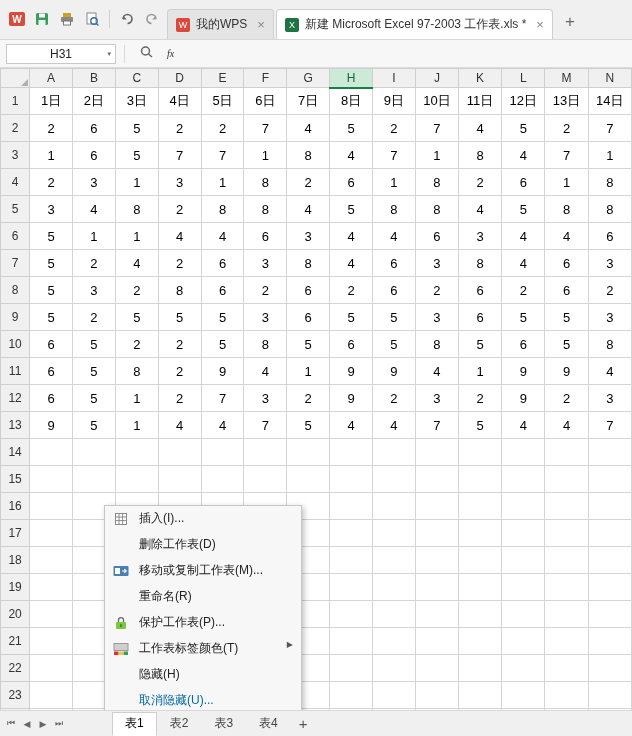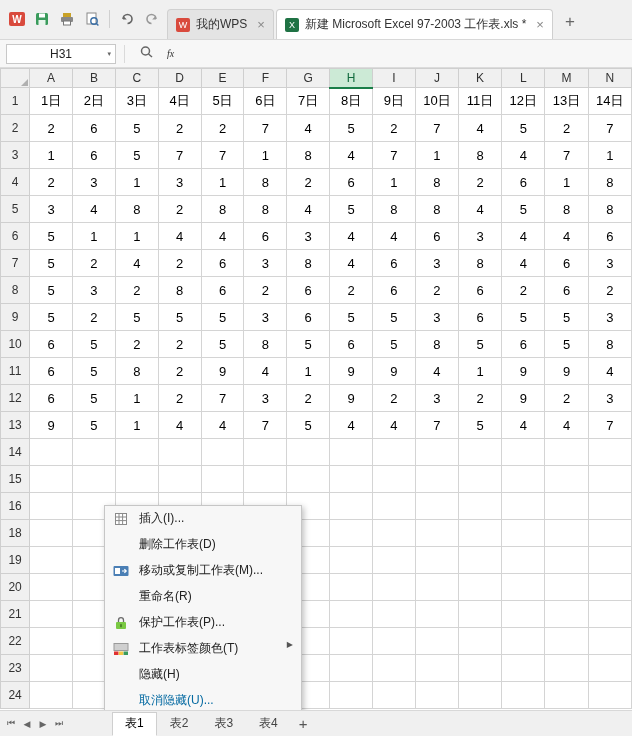--- a/index.html
+++ b/index.html
@@ -589,20 +589,37 @@
             <td class="datacell"></td>
             <td class="datacell"></td>
             <td class="datacell"></td>
             <td class="datacell"></td>
             <td class="datacell"></td>
             <td class="datacell"></td>
             <td class="datacell"></td>
           </tr>
           <tr>
             <th class="rowhdr">16</th>
+            <td class="datacell"></td>
+            <td class="datacell"></td>
+            <td class="datacell"></td>
+            <td class="datacell"></td>
+            <td class="datacell"></td>
+            <td class="datacell"></td>
+            <td class="datacell"></td>
+            <td class="datacell"></td>
+            <td class="datacell"></td>
+            <td class="datacell"></td>
+            <td class="datacell"></td>
+            <td class="datacell"></td>
+            <td class="datacell"></td>
+            <td class="datacell"></td>
+          </tr>
+          <tr>
+            <th class="rowhdr">17</th>
             <td class="datacell"></td>
             <td class="datacell"></td>
             <td class="datacell"></td>
             <td class="datacell"></td>
             <td class="datacell"></td>
             <td class="datacell"></td>
             <td class="datacell"></td>
             <td class="datacell"></td>
             <td class="datacell"></td>
             <td class="datacell"></td>

